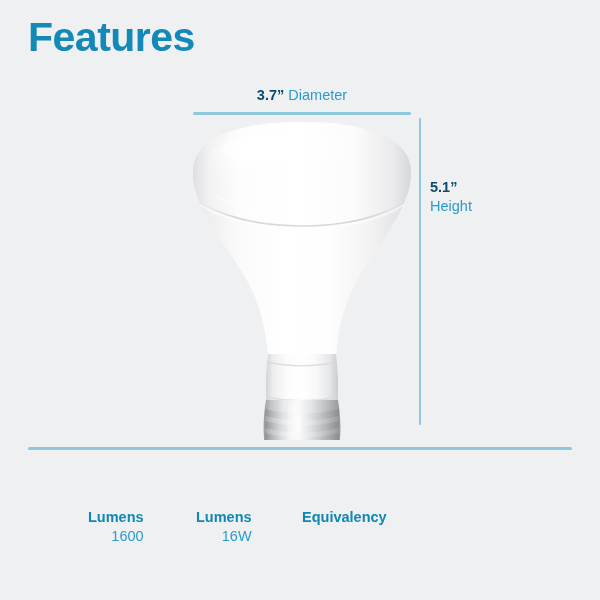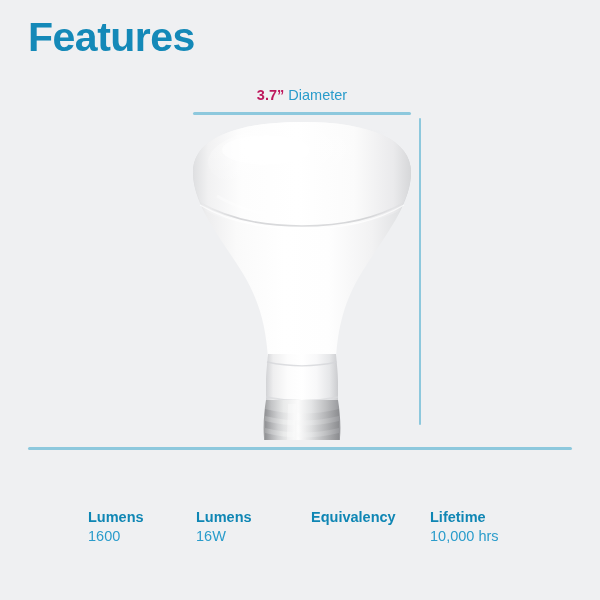--- a/index.html
+++ b/index.html
@@ -39,21 +39,21 @@
   
   .dim-label {
     position: absolute;
     color: #2196c4;
     font-size: 14.5px;
     line-height: 1.28;
     white-space: nowrap;
   }
   .dim-label .num {
     font-weight: bold;
-    color: #be185d;
+    color: #0c4a6e;
   }
   .dim-label .unit-word {
     font-weight: normal;
     color: #2a9ccb;
   }
 
   #diameter-label {
     left: 0;
     top: 86px;
     width: 604px;
@@ -120,24 +120,25 @@
     font-weight: bold;
     color: #0f86b4;
     line-height: 1.3;
   }
   .stat-value {
     display: block;
     font-size: 14.5px;
     font-weight: normal;
     color: #2a9ccb;
     line-height: 1.35;
+    text-align: right;
   }
   #stat-lumens      { left: 88px; }
   #stat-wattage     { left: 196px; }
-  #stat-equivalency { left: 302px; margin-left: 9px; }
+  #stat-equivalency { left: 302px; }
   #stat-lifetime    { left: 430px; }
 
   
   #bulb-illustration {
     position: absolute;
     left: 170px;
     top: 110px;
     width: 264px;
     height: 330px;
   }
@@ -152,20 +153,24 @@
 
 <div id="page">
 
   <div id="page-title">Features</div>
 
   <div class="dim-label" id="diameter-label">
     <span class="num">3.7”</span><span class="unit-word">&nbsp;</span><span class="unit-word">Diameter</span>
   </div>
   <div id="diameter-rule"></div>
 
+  <div class="dim-label" id="height-label">
+    <span class="num">5.1”</span>
+    <span class="line2">Height</span>
+  </div>
   <div id="height-rule"></div>
 
   <div id="bulb-illustration">
     <svg viewBox="0 0 264 330" xmlns="http://www.w3.org/2000/svg" aria-hidden="true">
       <defs>
 
         <linearGradient id="domeTop" x1="0" y1="0" x2="1" y2="0">
           <stop offset="0%" stop-color="#dedfe1"></stop>
           <stop offset="7%" stop-color="#f1f1f2"></stop>
           <stop offset="22%" stop-color="#fdfdfd"></stop>
@@ -318,20 +323,16 @@
 
     <div class="stat" id="stat-wattage">
       <span class="stat-label">Lumens</span>
       <span class="stat-value">16W</span>
     </div>
 
     <div class="stat" id="stat-equivalency">
       <span class="stat-label">Equivalency</span>
     </div>
 
-    <div class="stat" id="stat-lifetime">
-      <span class="stat-label">Lifetime</span>
-      <span class="stat-value">10,000 hrs</span>
-    </div>
 
   </div>
 
 </div>
 
 </body></html>

